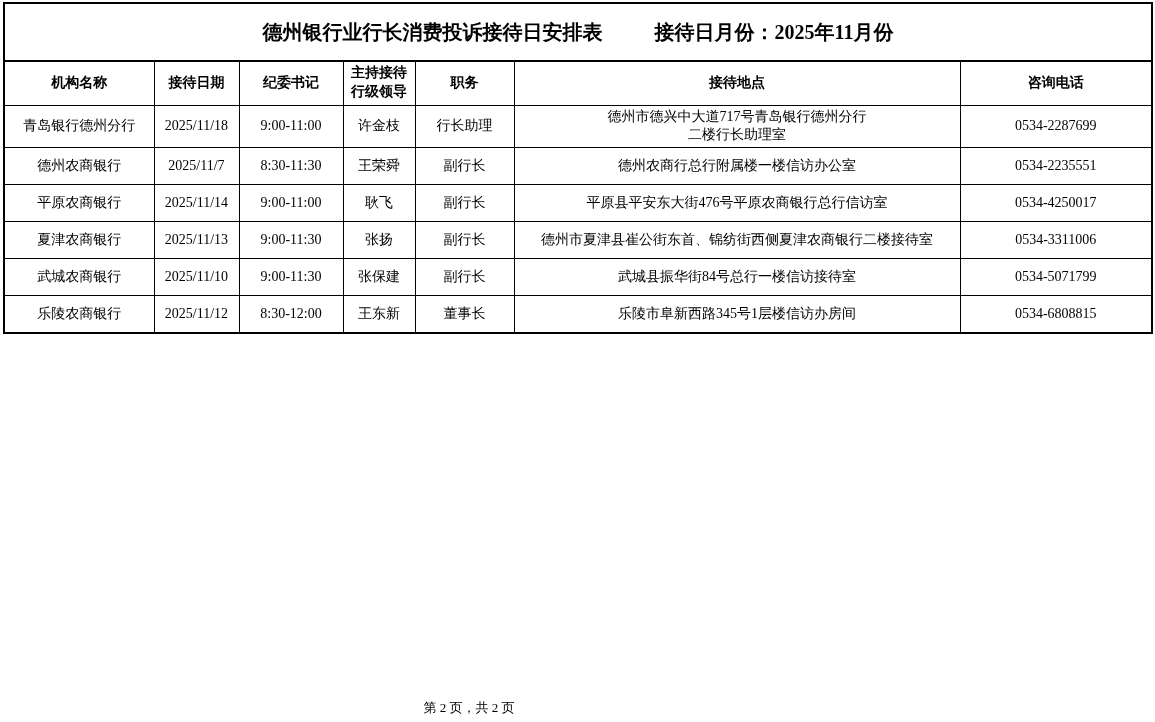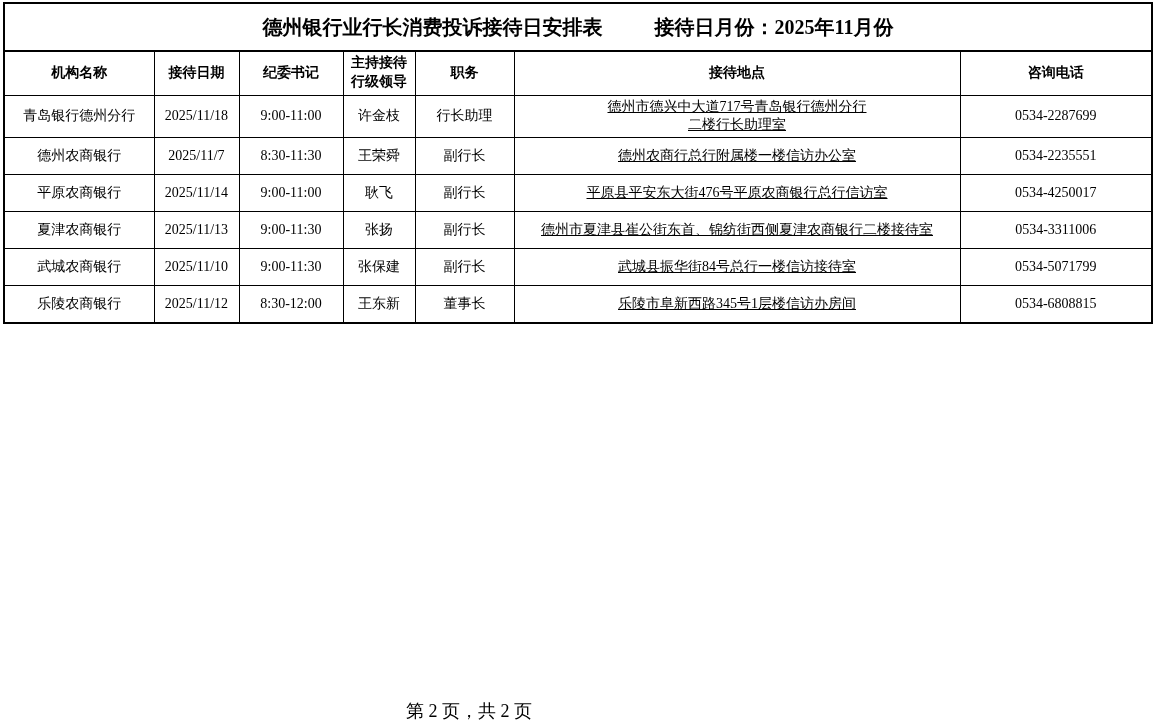--- a/index.html
+++ b/index.html
@@ -26,49 +26,48 @@
   td, th {
     border: 1px solid #000;
     text-align: center;
     vertical-align: middle;
     font-size: 14px;
     line-height: 1.35;
     padding: 2px 3px;
     overflow: hidden;
   }
   tr.title-row td {
-    height: 48px;
+    height: 58px;
     border-bottom: 2px solid #000;
     font-weight: bold;
     font-size: 20px;
   }
   tr.title-row .title-gap {
     display: inline-block;
     width: 52px;
   }
   tr.header-row th {
     height: 44px;
     font-weight: bold;
     font-size: 14px;
     white-space: pre-line;
   }
   tr.data-row td {
     height: 37px;
   }
   td.loc-cell {
     white-space: pre-line;
-    text-decoration: underline;
   }
   .page-footer {
     position: absolute;
     top: 699px;
     left: 0;
     width: 938px;
     text-align: center;
-    font-size: 18px;
+    font-size: 13px;
     font-family: "Liberation Serif", "DejaVu Serif", serif;
   }
 </style>
 </head>
 <body>
 
 <div class="sheet">
   <table class="schedule">
     <colgroup>
       <col style="width:150px">

